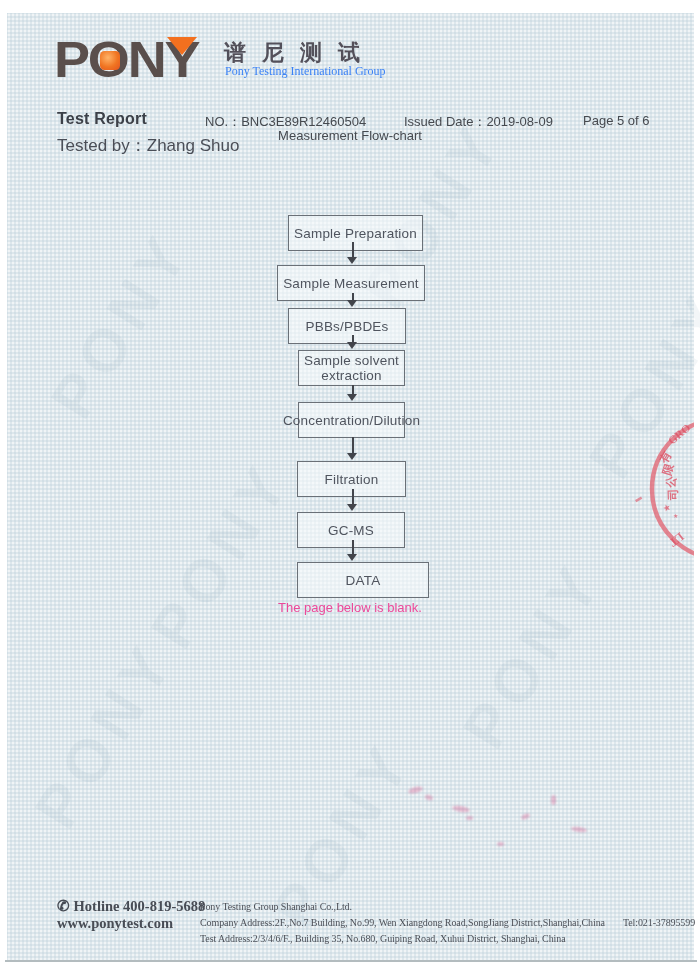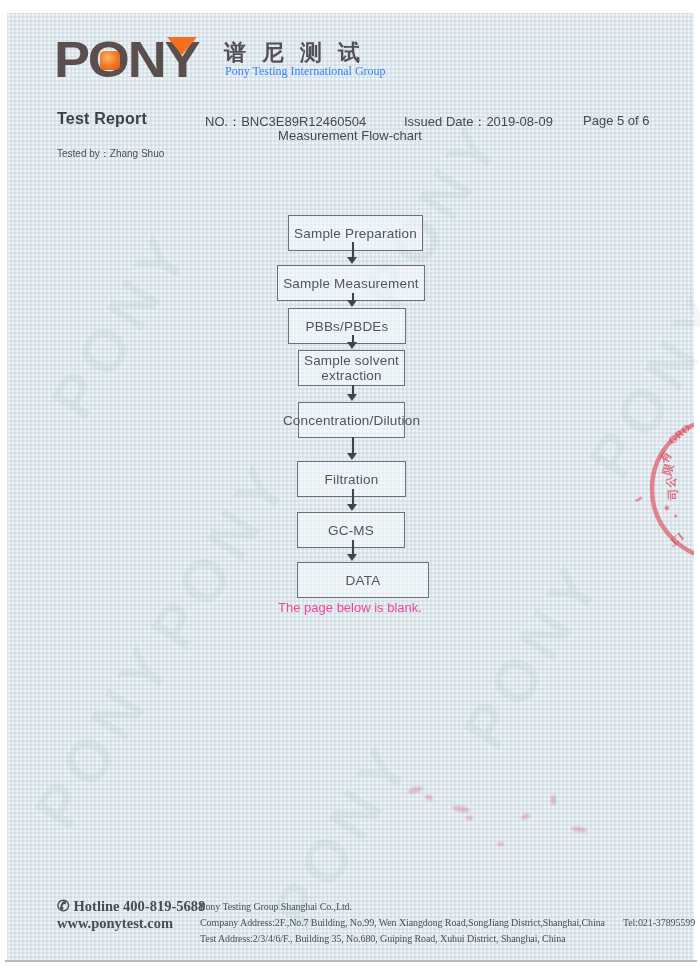--- a/index.html
+++ b/index.html
@@ -51,21 +51,21 @@
     position:absolute;left:225px;top:64px;font-family:"Liberation Serif",serif;
     font-size:12px;color:#3b82f6;white-space:nowrap;
   }
 
   
   .abs{position:absolute;white-space:nowrap;}
   .title{left:57px;top:110px;font-weight:bold;font-size:16px;color:#3c4048;letter-spacing:.2px;}
   .hline{font-size:13px;color:#45494f;}
   .subtitle{left:0;right:0;top:128px;text-align:center;font-size:13px;color:#45494f;}
 
-  .personnel{position:absolute;left:57px;top:147px;font-size:10px;color:#4a4e57;}
+  .personnel{position:absolute;left:57px;top:139px;font-size:17px;color:#4a4e57;}
   .personnel p{margin:0 0 4px 0;line-height:13px;}
 
   
   .fbox{
     position:absolute;box-sizing:border-box;border:1px solid #6a7077;
     background:rgba(247,251,253,.55);
     display:flex;align-items:center;justify-content:center;text-align:center;
     font-size:13.5px;line-height:15px;color:#4f545e;letter-spacing:.2px;
     padding:17px 4px;
   }

